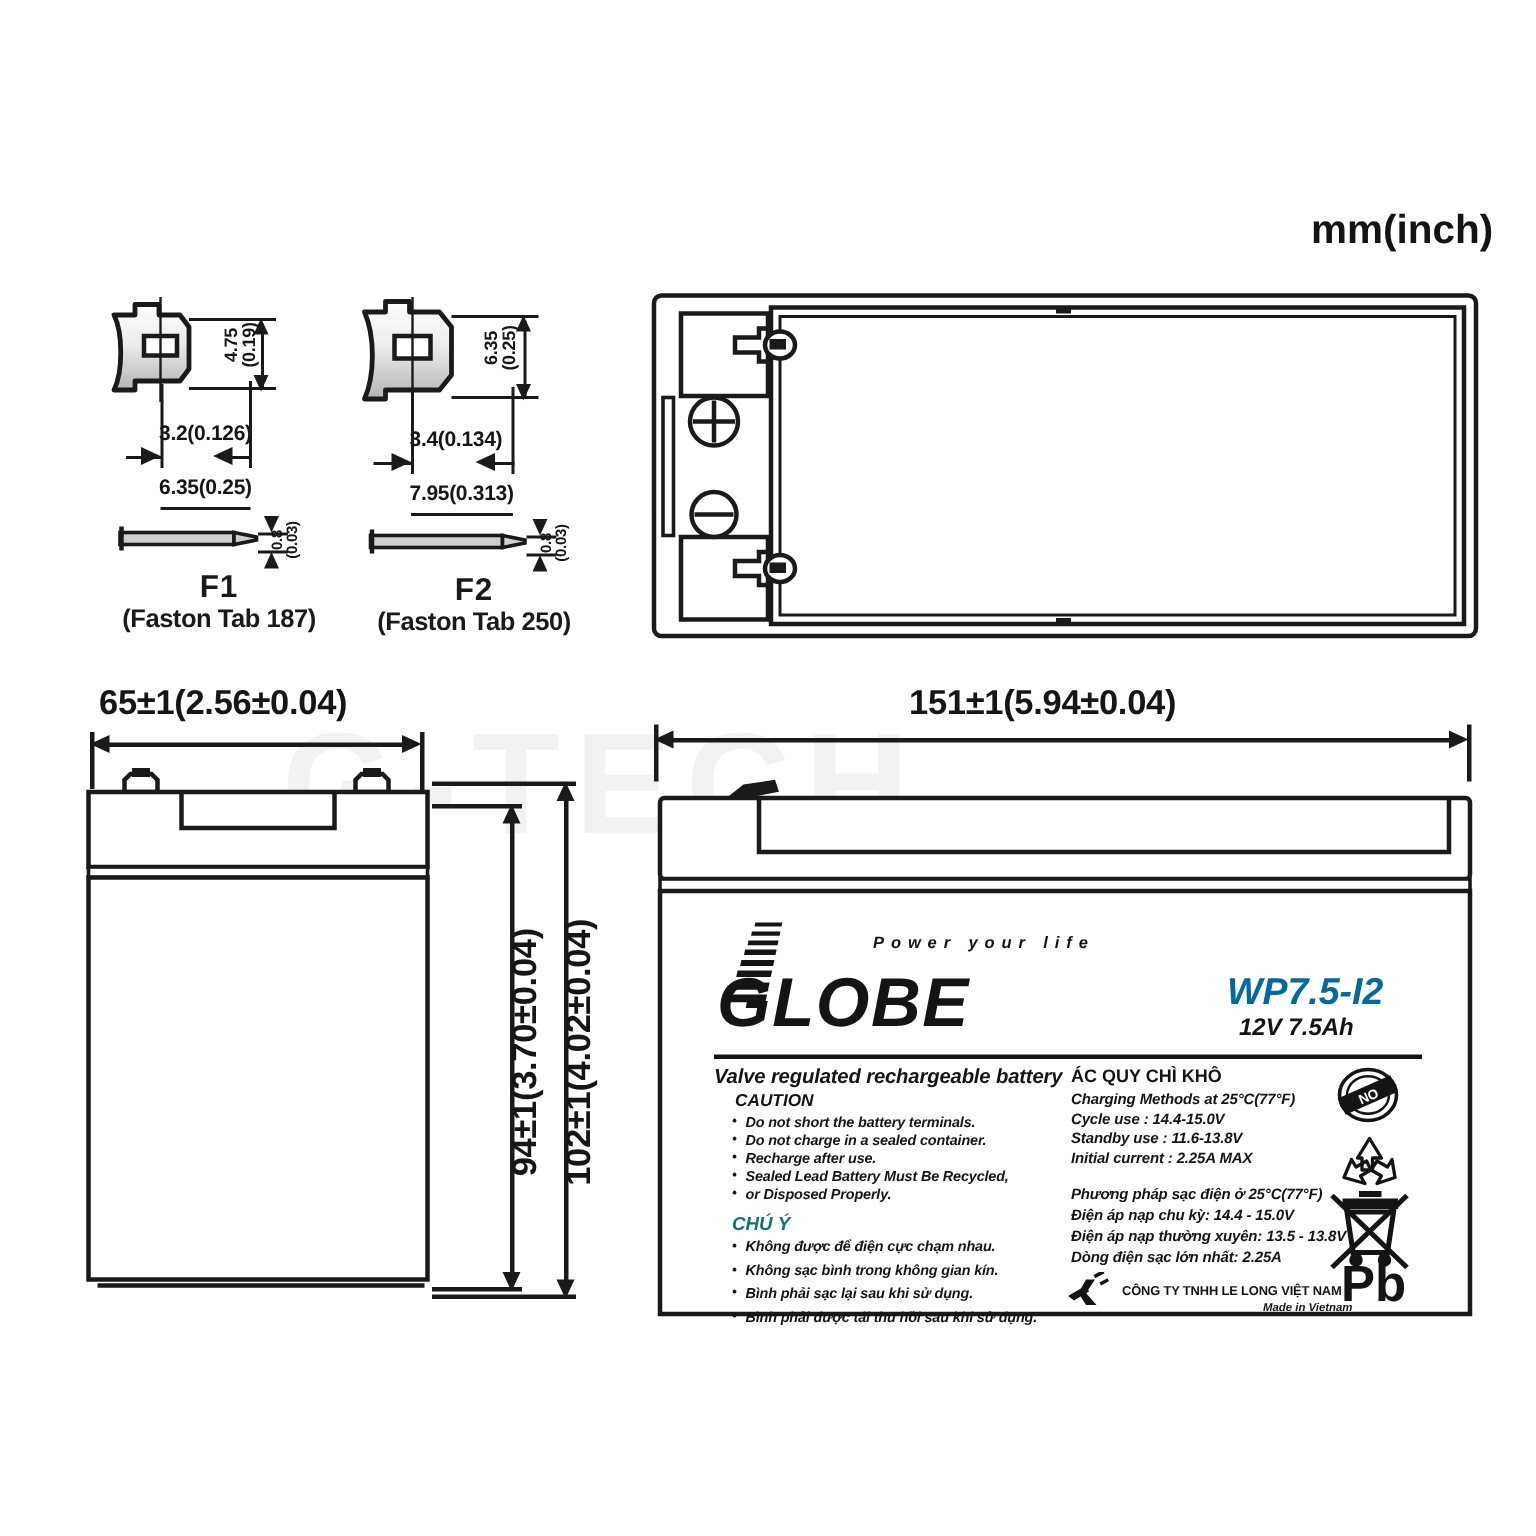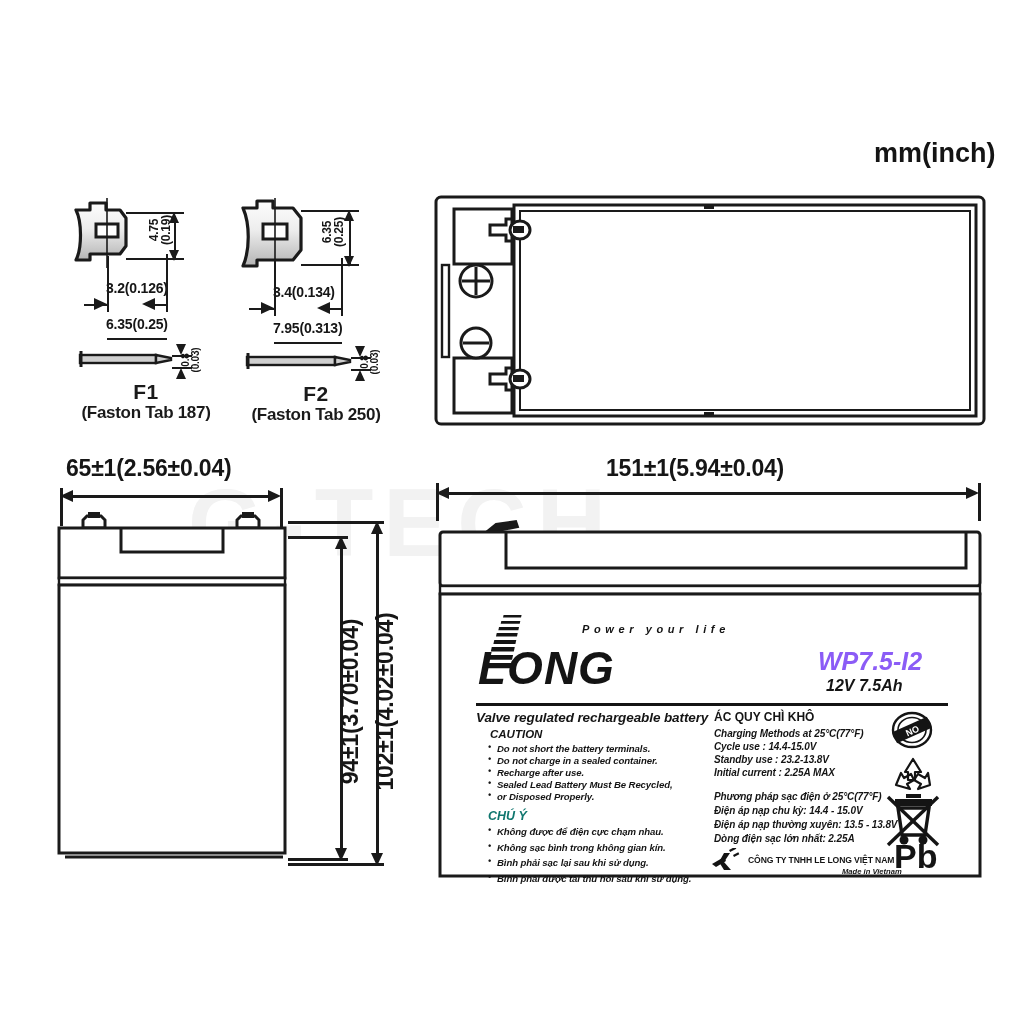--- a/index.html
+++ b/index.html
@@ -82,21 +82,21 @@
     font-size:46px;font-weight:bold;font-style:italic;
     letter-spacing:1px;color:#141414;
     font-family:"Liberation Sans", sans-serif;
   }
   .tagline{
     font-size:11px;font-weight:bold;font-style:italic;
     letter-spacing:4.6px;color:#141414;
   }
   .model{
     font-size:25px;font-weight:bold;font-style:italic;
-    letter-spacing:0px;color:#8b5cf6;
+    letter-spacing:0px;color:#0369a1;
   }
   .model-sub{
     font-size:16px;font-weight:bold;font-style:italic;
     color:#141414;
   }
   .vrb{
     font-size:13.5px;font-weight:bold;font-style:italic;
     color:#141414;letter-spacing:-0.1px;
   }
   .cau-h{font-size:11.5px;font-weight:bold;font-style:italic;color:#141414;}
@@ -346,21 +346,21 @@
         <rect x="17" y="20" width="21" height="3.6"></rect>
         <rect x="16" y="27" width="22" height="4"></rect>
         <rect x="15" y="34" width="23" height="4.4"></rect>
         <rect x="14" y="42" width="24" height="4.8"></rect>
         <rect x="13" y="50" width="25" height="5.2"></rect>
       </g>
     </svg>
 
     <div class="lbl-txt tagline" style="left:112px;top:16px;">Power your life</div>
 
-    <div class="lbl-txt globe-word" style="left:8px;top:34px;">LONG</div>
+    <div class="lbl-txt globe-word" style="left:8px;top:34px;">GLOBE</div>
 
     <div class="lbl-txt model" style="left:348px;top:40px;">WP7.5-I2</div>
     <div class="lbl-txt model-sub" style="left:356px;top:70px;">12V 7.5Ah</div>
 
     <div class="hl3" style="left:6px;top:96px;width:472px;background:#141414;"></div>
 
     <div class="lbl-txt vrb" style="left:6px;top:103px;">Valve regulated rechargeable battery</div>
     <div class="lbl-txt cau-h" style="left:20px;top:121px;">CAUTION</div>
     <ul class="bul lbl-txt" style="left:18px;top:136px;">
       <li class="cau-li">Do not short the battery terminals.</li>
@@ -373,21 +373,21 @@
     <ul class="bul vbul lbl-txt" style="left:18px;top:219px;">
       <li class="vn-li">Không được để điện cực chạm nhau.</li>
       <li class="vn-li">Không sạc bình trong không gian kín.</li>
       <li class="vn-li">Bình phải sạc lại sau khi sử dụng.</li>
       <li class="vn-li">Bình phải được tái thu hồi sau khi sử dụng.</li>
     </ul>
 
     <div class="lbl-txt spec-h" style="left:244px;top:103px;">ÁC QUY CHÌ KHÔ</div>
     <div class="lbl-txt spec-li" style="left:244px;top:121px;">Charging Methods at 25°C(77°F)</div>
     <div class="lbl-txt spec-li" style="left:244px;top:134px;">Cycle  use  : 14.4-15.0V</div>
-    <div class="lbl-txt spec-li" style="left:244px;top:147px;">Standby use : 23.2-13.8V</div>
+    <div class="lbl-txt spec-li" style="left:244px;top:147px;">Standby use : 11.6-13.8V</div>
     <div class="lbl-txt spec-li" style="left:244px;top:160px;">Initial current : 2.25A MAX</div>
 
     <div class="lbl-txt spec-li" style="left:244px;top:184px;">Phương pháp sạc điện ở 25°C(77°F)</div>
     <div class="lbl-txt spec-li" style="left:244px;top:198px;">Điện áp nạp chu kỳ: 14.4 - 15.0V</div>
     <div class="lbl-txt spec-li" style="left:244px;top:212px;">Điện áp nạp thường xuyên: 13.5 - 13.8V</div>
     <div class="lbl-txt spec-li" style="left:244px;top:226px;">Dòng điện sạc lớn nhất: 2.25A</div>
 
     <svg width="34" height="26" style="position:absolute;left:240px;top:241px;">
       <g fill="#141414">
         <path d="M2,16 L14,9 L16,13 L6,19 Z"></path>

